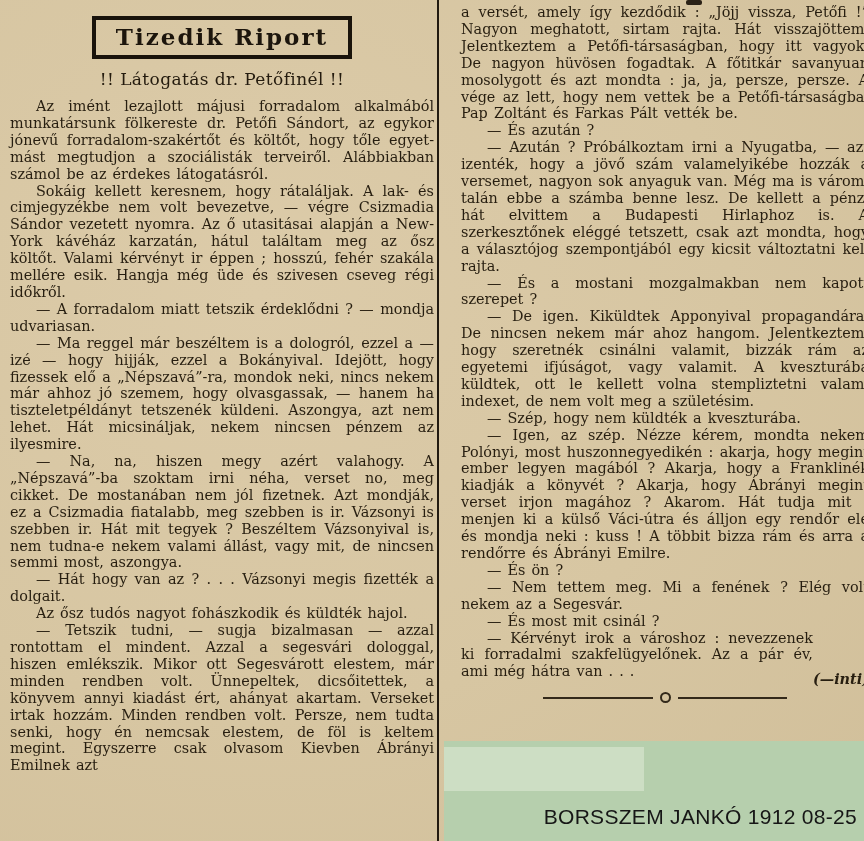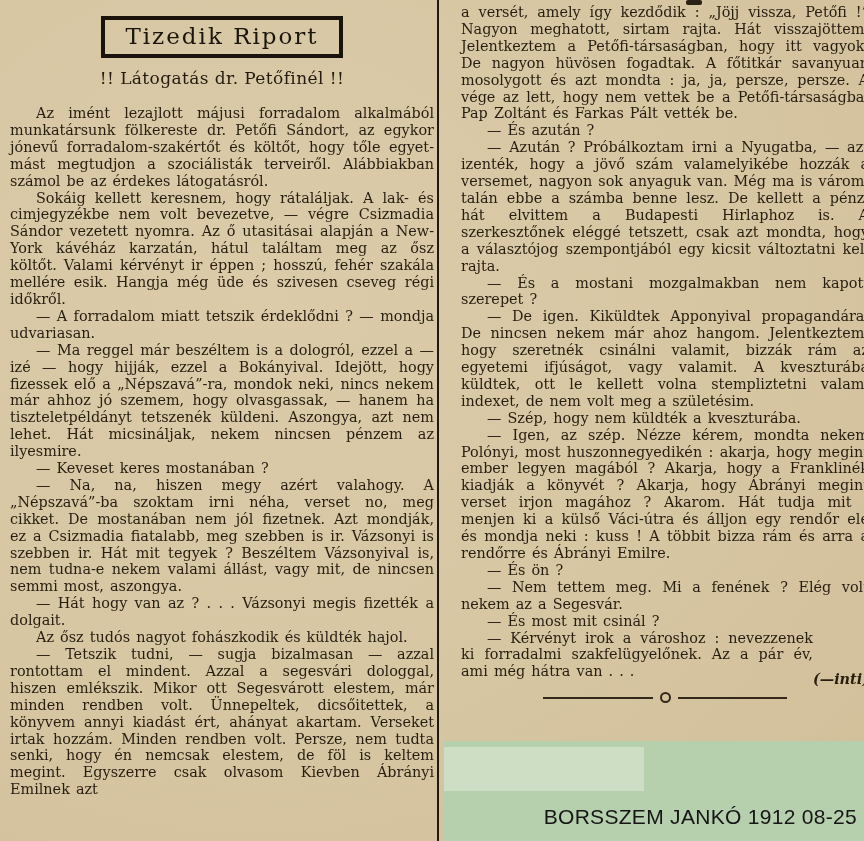--- a/index.html
+++ b/index.html
@@ -16,36 +16,36 @@
   
   .col-left{position:absolute;left:10px;top:12px;width:424px;}
   .col-right{position:absolute;left:461px;top:4px;width:408px;}
   .rule{position:absolute;left:437px;top:0;width:2px;height:841px;background:#221a10;}
 
   
   .title-wrap{text-align:center;margin:4px 0 10px 0;}
   .title-box{
     display:inline-block;border:4px solid #19130b;
     padding:3px 20px 5px 20px;
-    font-weight:normal;font-size:23px;letter-spacing:2px;
+    font-weight:bold;font-size:23px;letter-spacing:2px;
     color:#1c150c;
   }
   .subtitle{
     text-align:center;font-weight:normal;font-size:17px;
     line-height:21px;color:#241b0e;letter-spacing:0.4px;
   }
 
   
   .body-text p{
     margin:0;text-indent:26px;text-align:justify;
     font-size:14.4px;line-height:16.9px;
     word-spacing:1.5px;
   }
   .body-text p.noindent{text-indent:0;}
-  .col-left .body-text{margin-top:16px;}
+  .col-left .body-text{margin-top:8px;}
   .sig{float:right;font-style:italic;font-weight:bold;text-indent:0;margin-top:41px;}
 
   
   .divider-orn{
     display:flex;align-items:center;justify-content:center;
     gap:7px;width:60%;margin:12px auto 0 auto;
   }
   .divider-orn .line{flex:1;height:2px;background:#33291a;}
   .divider-orn .ring{
     width:7px;height:7px;border:2px solid #33291a;border-radius:50%;
@@ -84,21 +84,20 @@
         <span>Tizedik Riport</span>
       </div>
     </div>
     <div class="subtitle">!! Látogatás dr. Petőfinél !!</div>
 
     <div class="body-text">
       <p>Az imént lezajlott májusi forradalom alkalmából munkatársunk fölkereste dr. Petőfi Sándort, az egykor jónevű forradalom-szakértőt és költőt, hogy tőle egyet-mást megtudjon a szociálisták terveiről. Alábbiakban számol be az érdekes látogatásról.</p>
       <p>Sokáig kellett keresnem, hogy rátaláljak. A lak- és cimjegyzékbe nem volt bevezetve, — végre Csizmadia Sándor vezetett nyomra. Az ő utasitásai alapján a New-York kávéház karzatán, hátul találtam meg az ősz költőt. Valami kérvényt ir éppen ; hosszú, fehér szakála mellére esik. Hangja még üde és szivesen cseveg régi időkről.</p>
       <p>— A forradalom miatt tetszik érdeklődni ? — mondja udvariasan.</p>
       <p>— Ma reggel már beszéltem is a dologról, ezzel a — izé — hogy hijják, ezzel a Bokányival. Idejött, hogy fizessek elő a „Népszavá”-ra, mondok neki, nincs nekem már ahhoz jó szemem, hogy olvasgassak, — hanem ha tiszteletpéldányt tetszenék küldeni. Aszongya, azt nem lehet. Hát micsináljak, nekem nincsen pénzem az ilyesmire.</p>
-      <p>— Keveset keres mostanában ?</p>
       <p>— Na, na, hiszen megy azért valahogy. A „Népszavá”-ba szoktam irni néha, verset no, meg cikket. De mostanában nem jól fizetnek. Azt mondják, ez a Csizmadia fiatalabb, meg szebben is ir. Vázsonyi is szebben ir. Hát mit tegyek ? Beszéltem Vázsonyival is, nem tudna-e nekem valami állást, vagy mit, de nincsen semmi most, aszongya.</p>
       <p>— Hát hogy van az ? . . . Vázsonyi megis fizették a dolgait.</p>
       <p>Az ősz tudós nagyot fohászkodik és küldték hajol.</p>
       <p>— Tetszik tudni, — sugja bizalmasan — azzal rontottam el mindent. Azzal a segesvári dologgal, hiszen emlékszik. Mikor ott Segesvárott elestem, már minden rendben volt. Ünnepeltek, dicsőitettek, a könyvem annyi kiadást ért, ahányat akartam. Verseket irtak hozzám. Minden rendben volt. Persze, nem tudta senki, hogy én nemcsak elestem, de föl is keltem megint. Egyszerre csak olvasom Kievben Ábrányi Emilnek azt</p>
     </div>
   </div>
 
   <div class="rule"></div>
 
   <div class="col-right">

